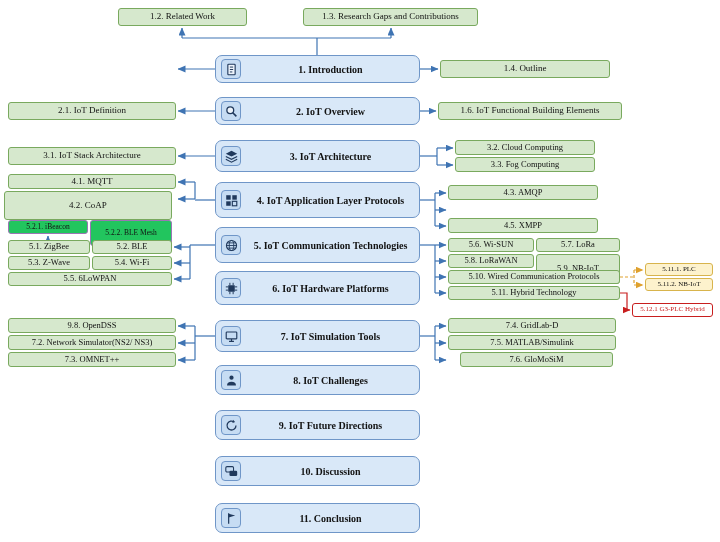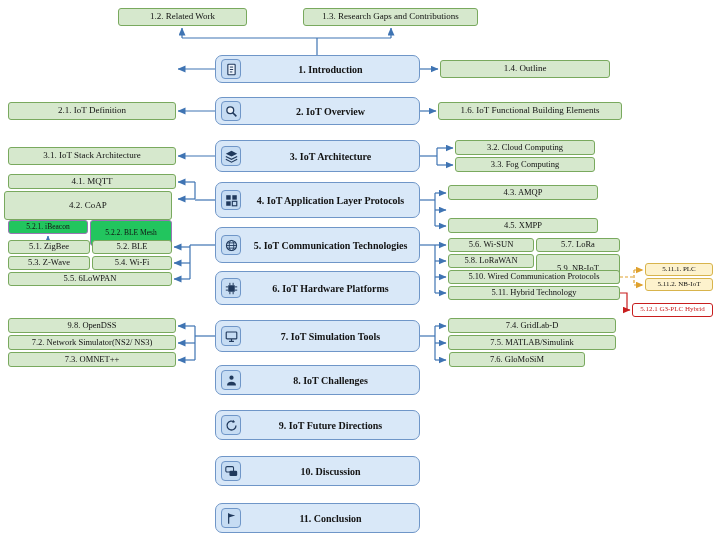--- a/index.html
+++ b/index.html
@@ -238,15 +238,15 @@
   <div class="box green small" style="left:536px;top:254px;width:84px;height:30px">5.9. NB-IoT</div>
   <div class="box green small" style="left:448px;top:270px;width:172px;height:14px">5.10. Wired Communication Protocols</div>
   <div class="box green small" style="left:448px;top:286px;width:172px;height:14px">5.11. Hybrid Technology</div>
 
   <div class="box yellow" style="left:645px;top:263px;width:68px;height:13px">5.11.1. PLC</div>
   <div class="box yellow" style="left:645px;top:278px;width:68px;height:13px">5.11.2. NB-IoT</div>
   <div class="box redbox" style="left:632px;top:303px;width:81px;height:14px">5.12.1 G3-PLC Hybrid</div>
 
   <div class="box green small" style="left:448px;top:318px;width:168px;height:15px">7.4. GridLab-D</div>
   <div class="box green small" style="left:448px;top:335px;width:168px;height:15px">7.5. MATLAB/Simulink</div>
-  <div class="box green small" style="left:449px;top:352px;width:136px;height:15px">7.6. GloMoSiM</div>
+  <div class="box green small" style="left:460px;top:352px;width:153px;height:15px">7.6. GloMoSiM</div>
 
 </div>
 
 </body></html>

